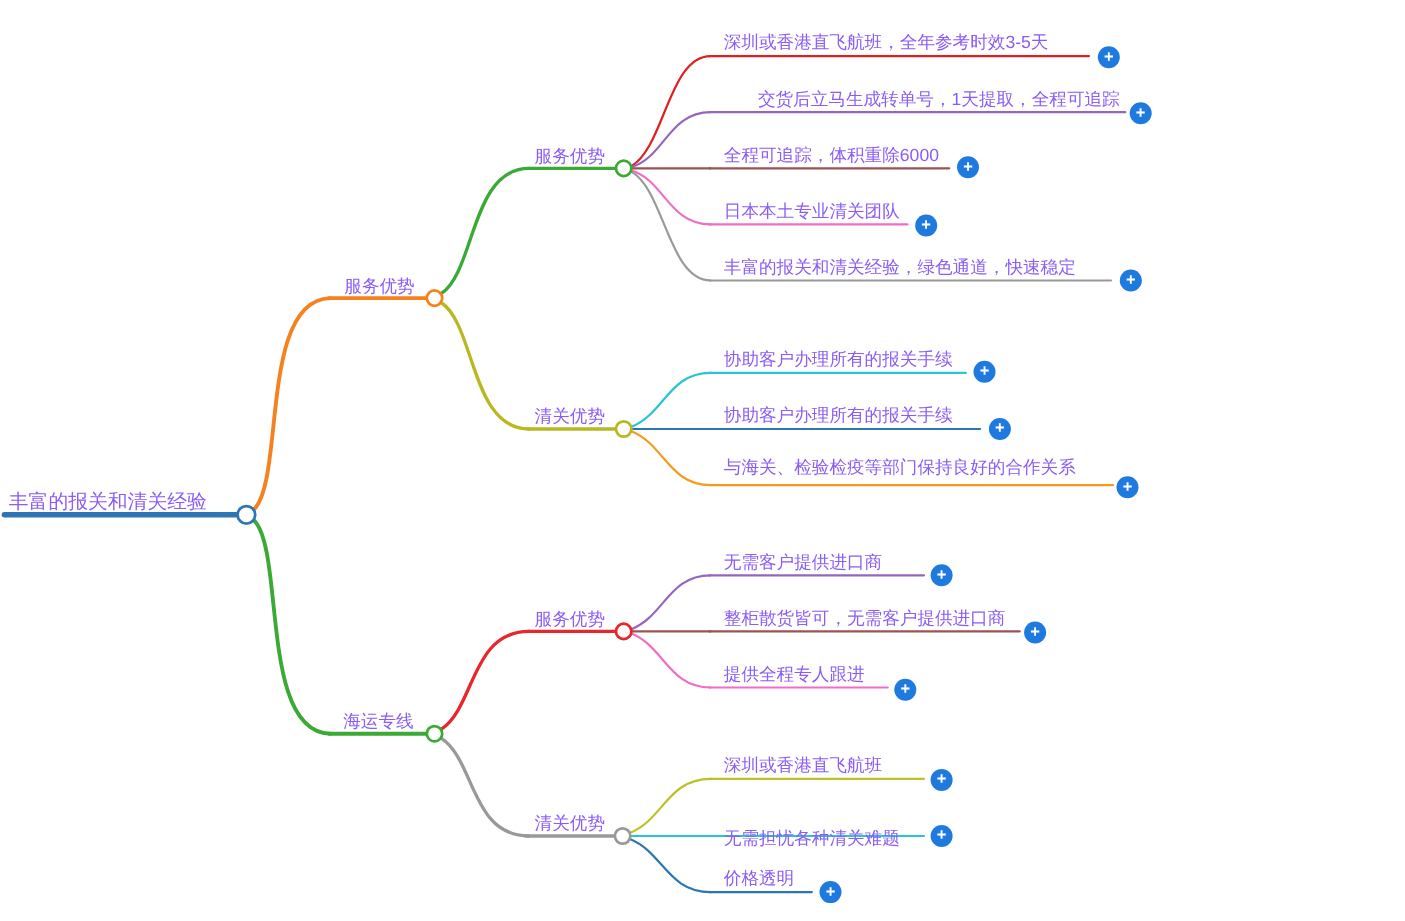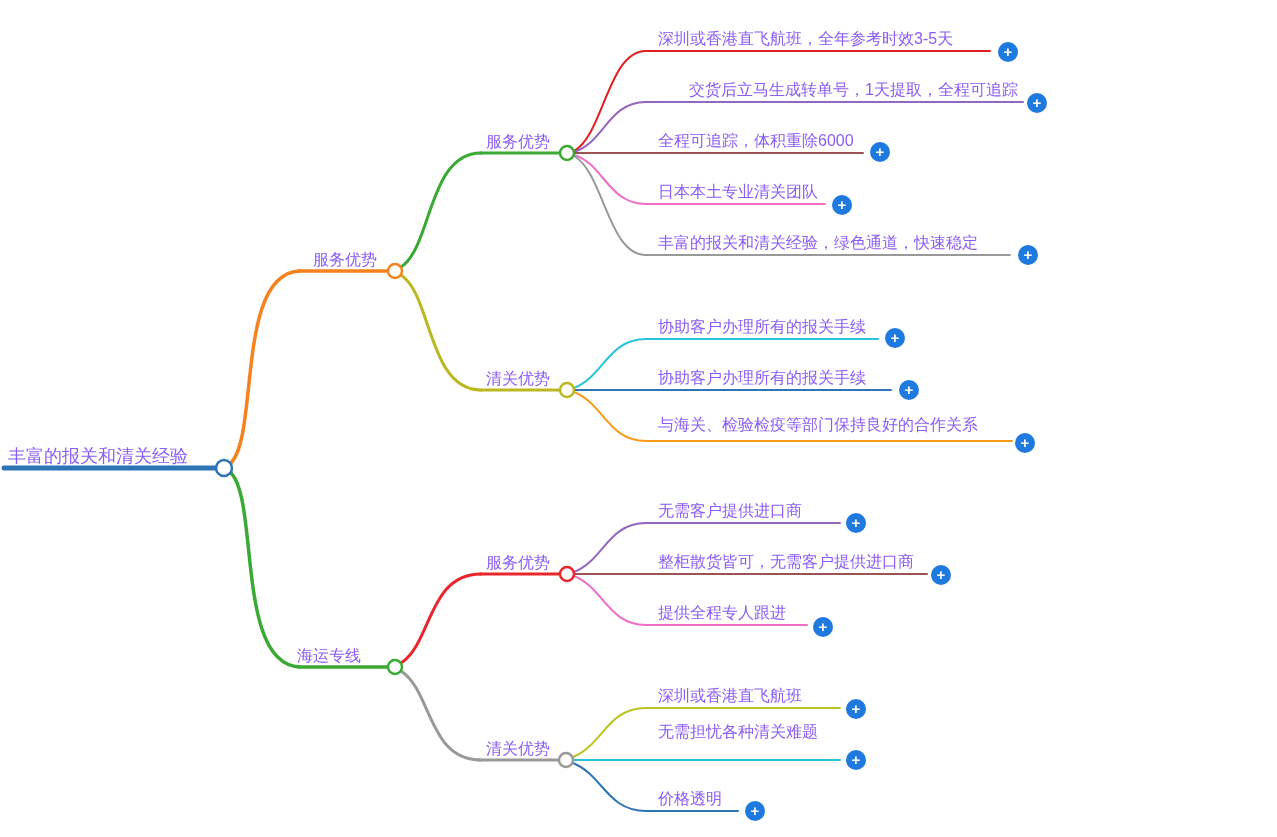--- a/index.html
+++ b/index.html
@@ -97,42 +97,42 @@
     <circle cx="395" cy="667" r="7" stroke="#3aaa35"></circle>
     <circle cx="567" cy="153" r="7" stroke="#3aaa35"></circle>
     <circle cx="567" cy="390" r="7" stroke="#b9b821"></circle>
     <circle cx="567" cy="574" r="7" stroke="#e8262b"></circle>
     <circle cx="566" cy="760" r="7" stroke="#999999"></circle>
   </g>
 </svg>
 
 <div class="label root-label" style="left:8px;top:444px">丰富的报关和清关经验</div>
 <div class="label branch-label" style="left:313px;top:250px">服务优势</div>
-<div class="label branch-label" style="left:297px;top:646px">海运专线</div>
+<div class="label branch-label" style="left:312px;top:646px">海运专线</div>
 <div class="label branch-label" style="left:486px;top:132px">服务优势</div>
 <div class="label branch-label" style="left:486px;top:369px">清关优势</div>
 <div class="label branch-label" style="left:486px;top:553px">服务优势</div>
 <div class="label branch-label" style="left:486px;top:739px">清关优势</div>
 
 <div class="label leaf-label" style="left:658px;top:29px">深圳或香港直飞航班，全年参考时效3-5天</div>
 <div class="label leaf-label" style="left:689px;top:80px">交货后立马生成转单号，1天提取，全程可追踪</div>
 <div class="label leaf-label" style="left:658px;top:131px">全程可追踪，体积重除6000</div>
 <div class="label leaf-label" style="left:658px;top:182px">日本本土专业清关团队</div>
 <div class="label leaf-label" style="left:658px;top:233px">丰富的报关和清关经验，绿色通道，快速稳定</div>
 
 <div class="label leaf-label" style="left:658px;top:317px">协助客户办理所有的报关手续</div>
 <div class="label leaf-label" style="left:658px;top:368px">协助客户办理所有的报关手续</div>
 <div class="label leaf-label" style="left:658px;top:415px">与海关、检验检疫等部门保持良好的合作关系</div>
 
 <div class="label leaf-label" style="left:658px;top:501px">无需客户提供进口商</div>
 <div class="label leaf-label" style="left:658px;top:552px">整柜散货皆可，无需客户提供进口商</div>
 <div class="label leaf-label" style="left:658px;top:603px">提供全程专人跟进</div>
 
 <div class="label leaf-label" style="left:658px;top:686px">深圳或香港直飞航班</div>
-<div class="label leaf-label" style="left:658px;top:722px">无需担忧各种清关难题</div>
+<div class="label leaf-label" style="left:658px;top:752px">无需担忧各种清关难题</div>
 <div class="label leaf-label" style="left:658px;top:789px">价格透明</div>
 
 <div class="plus-btn" style="left:998px;top:42px">
     <span>+</span>
   </div>
 <div class="plus-btn" style="left:1027px;top:93px">
     <span>+</span>
   </div>
 <div class="plus-btn" style="left:870px;top:142px">
     <span>+</span>

